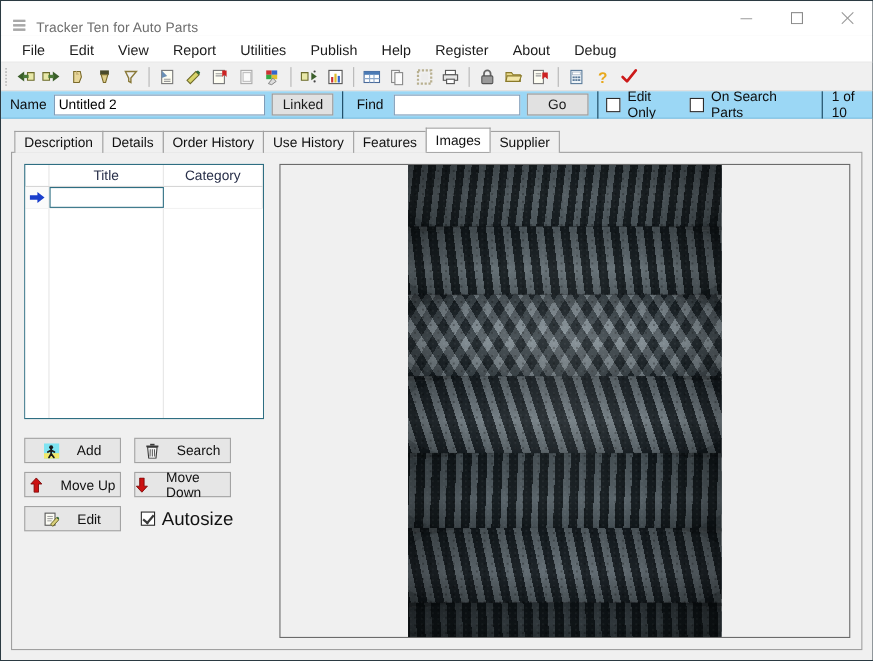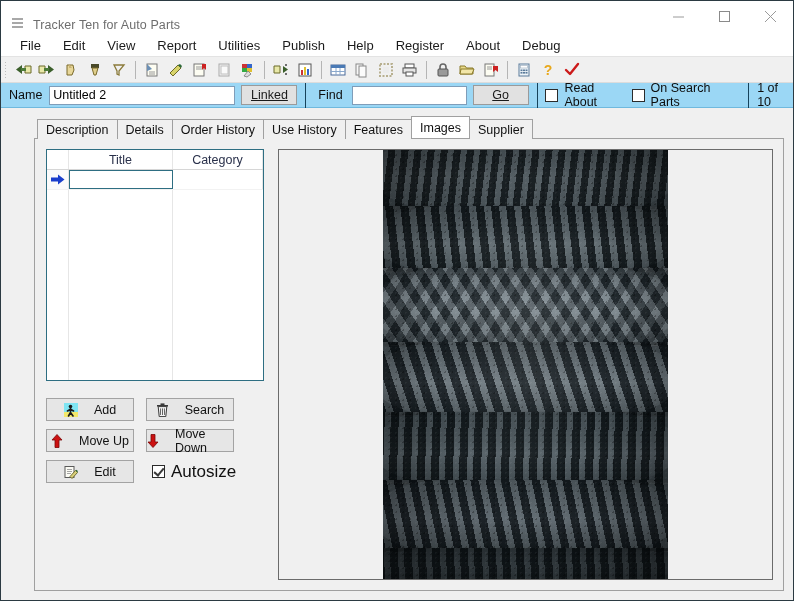--- a/index.html
+++ b/index.html
@@ -101,45 +101,43 @@
   }
   #name-input { width: 222px; }
   #find-input { width: 115px; margin-left: 2px; }
   .nb-button {
     height: 20px; min-width: 56px;
     background: #e1e1e1; border: 1px solid #9a9a9a;
     font-size: 12.5px; color: #1a1a1a;
     display: flex; align-items: center; justify-content: center;
     margin-left: 6px;
     font-family: "Liberation Sans", sans-serif;
-    text-decoration: underline;
   }
   .nb-sep { width: 1px; height: 25px; background: #16425b; margin: 0 8px; }
   .nb-check { display: flex; align-items: center; margin-right: 16px; }
   .cbox {
     width: 13px; height: 13px; background: #ffffff;
     border: 1px solid #2b2b2b; margin-right: 6px;
     position: relative; flex: 0 0 auto;
   }
   .cbox.checked::after {
     content: ""; position: absolute;
     left: 3px; top: 0px; width: 4px; height: 8px;
     border: solid #3a3a3a; border-width: 0 2px 2px 0;
     transform: rotate(40deg);
   }
   .nb-check span { font-size: 12.5px; color: #0d0d0d; }
   .nb-count { font-size: 12.5px; color: #0d0d0d; }
 
   
   .client {
     flex: 1; background: #f0f0f0;
-    padding: 8px 9px 9px 19px;
+    padding: 8px 9px 9px 9px;
     display: flex; flex-direction: column;
     min-height: 0;
-    margin-left: 14px;
   }
 
   
   .tabstrip {
     display: flex; align-items: flex-end;
     height: 22px; padding-left: 3px;
     position: relative; z-index: 2;
   }
   .tab {
     height: 20px; padding: 0 8px;
@@ -506,21 +504,21 @@
     <div class="nb-label">Name</div>
     <input class="nb-input" id="name-input" type="text" value="Untitled 2" style="">
     <div class="nb-button">Linked</div>
     <div class="nb-sep"></div>
     <div class="nb-label">Find</div>
     <input class="nb-input" id="find-input" type="text" value="" style="">
     <div class="nb-button">Go</div>
     <div class="nb-sep"></div>
     <div class="nb-check">
       <div class="cbox"></div>
-      <span>Read About</span>
+      <span>Edit Only</span>
     </div>
     <div class="nb-check">
       <div class="cbox"></div>
       <span>On Search Parts</span>
     </div>
     <div class="nb-sep"></div>
     <div class="nb-count">1 of 10</div>
   </div>
 
   <div class="client">

